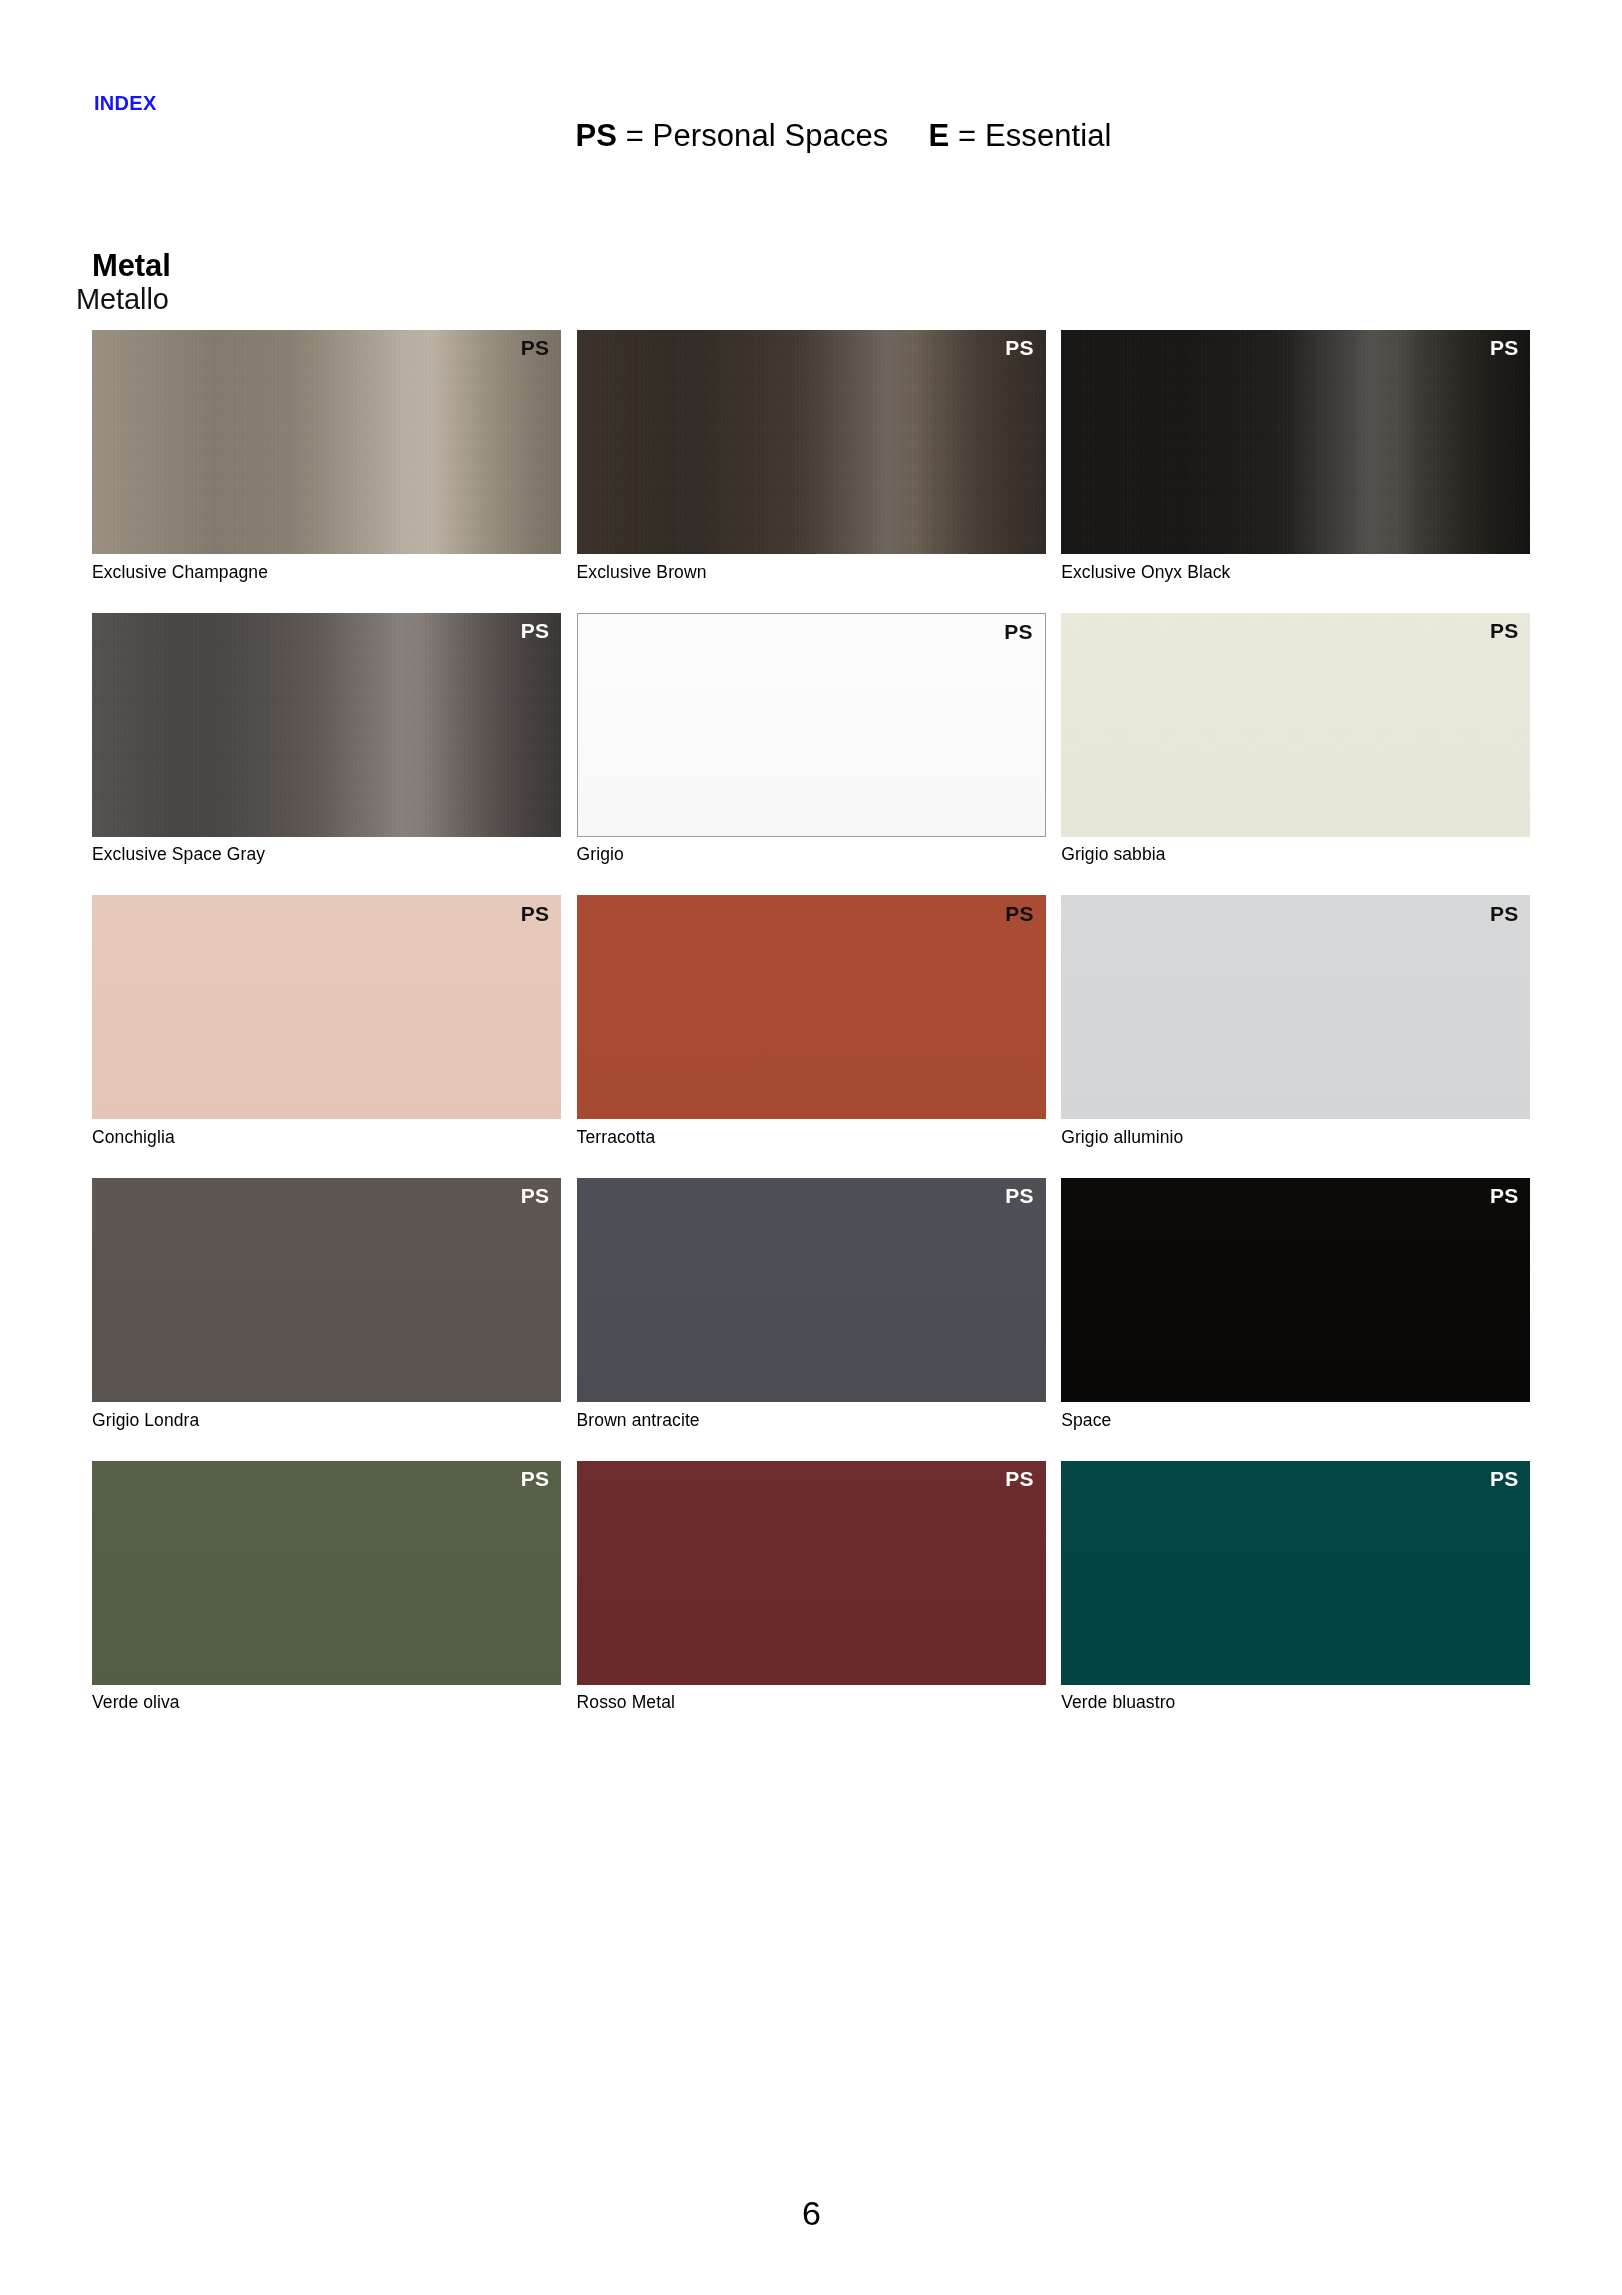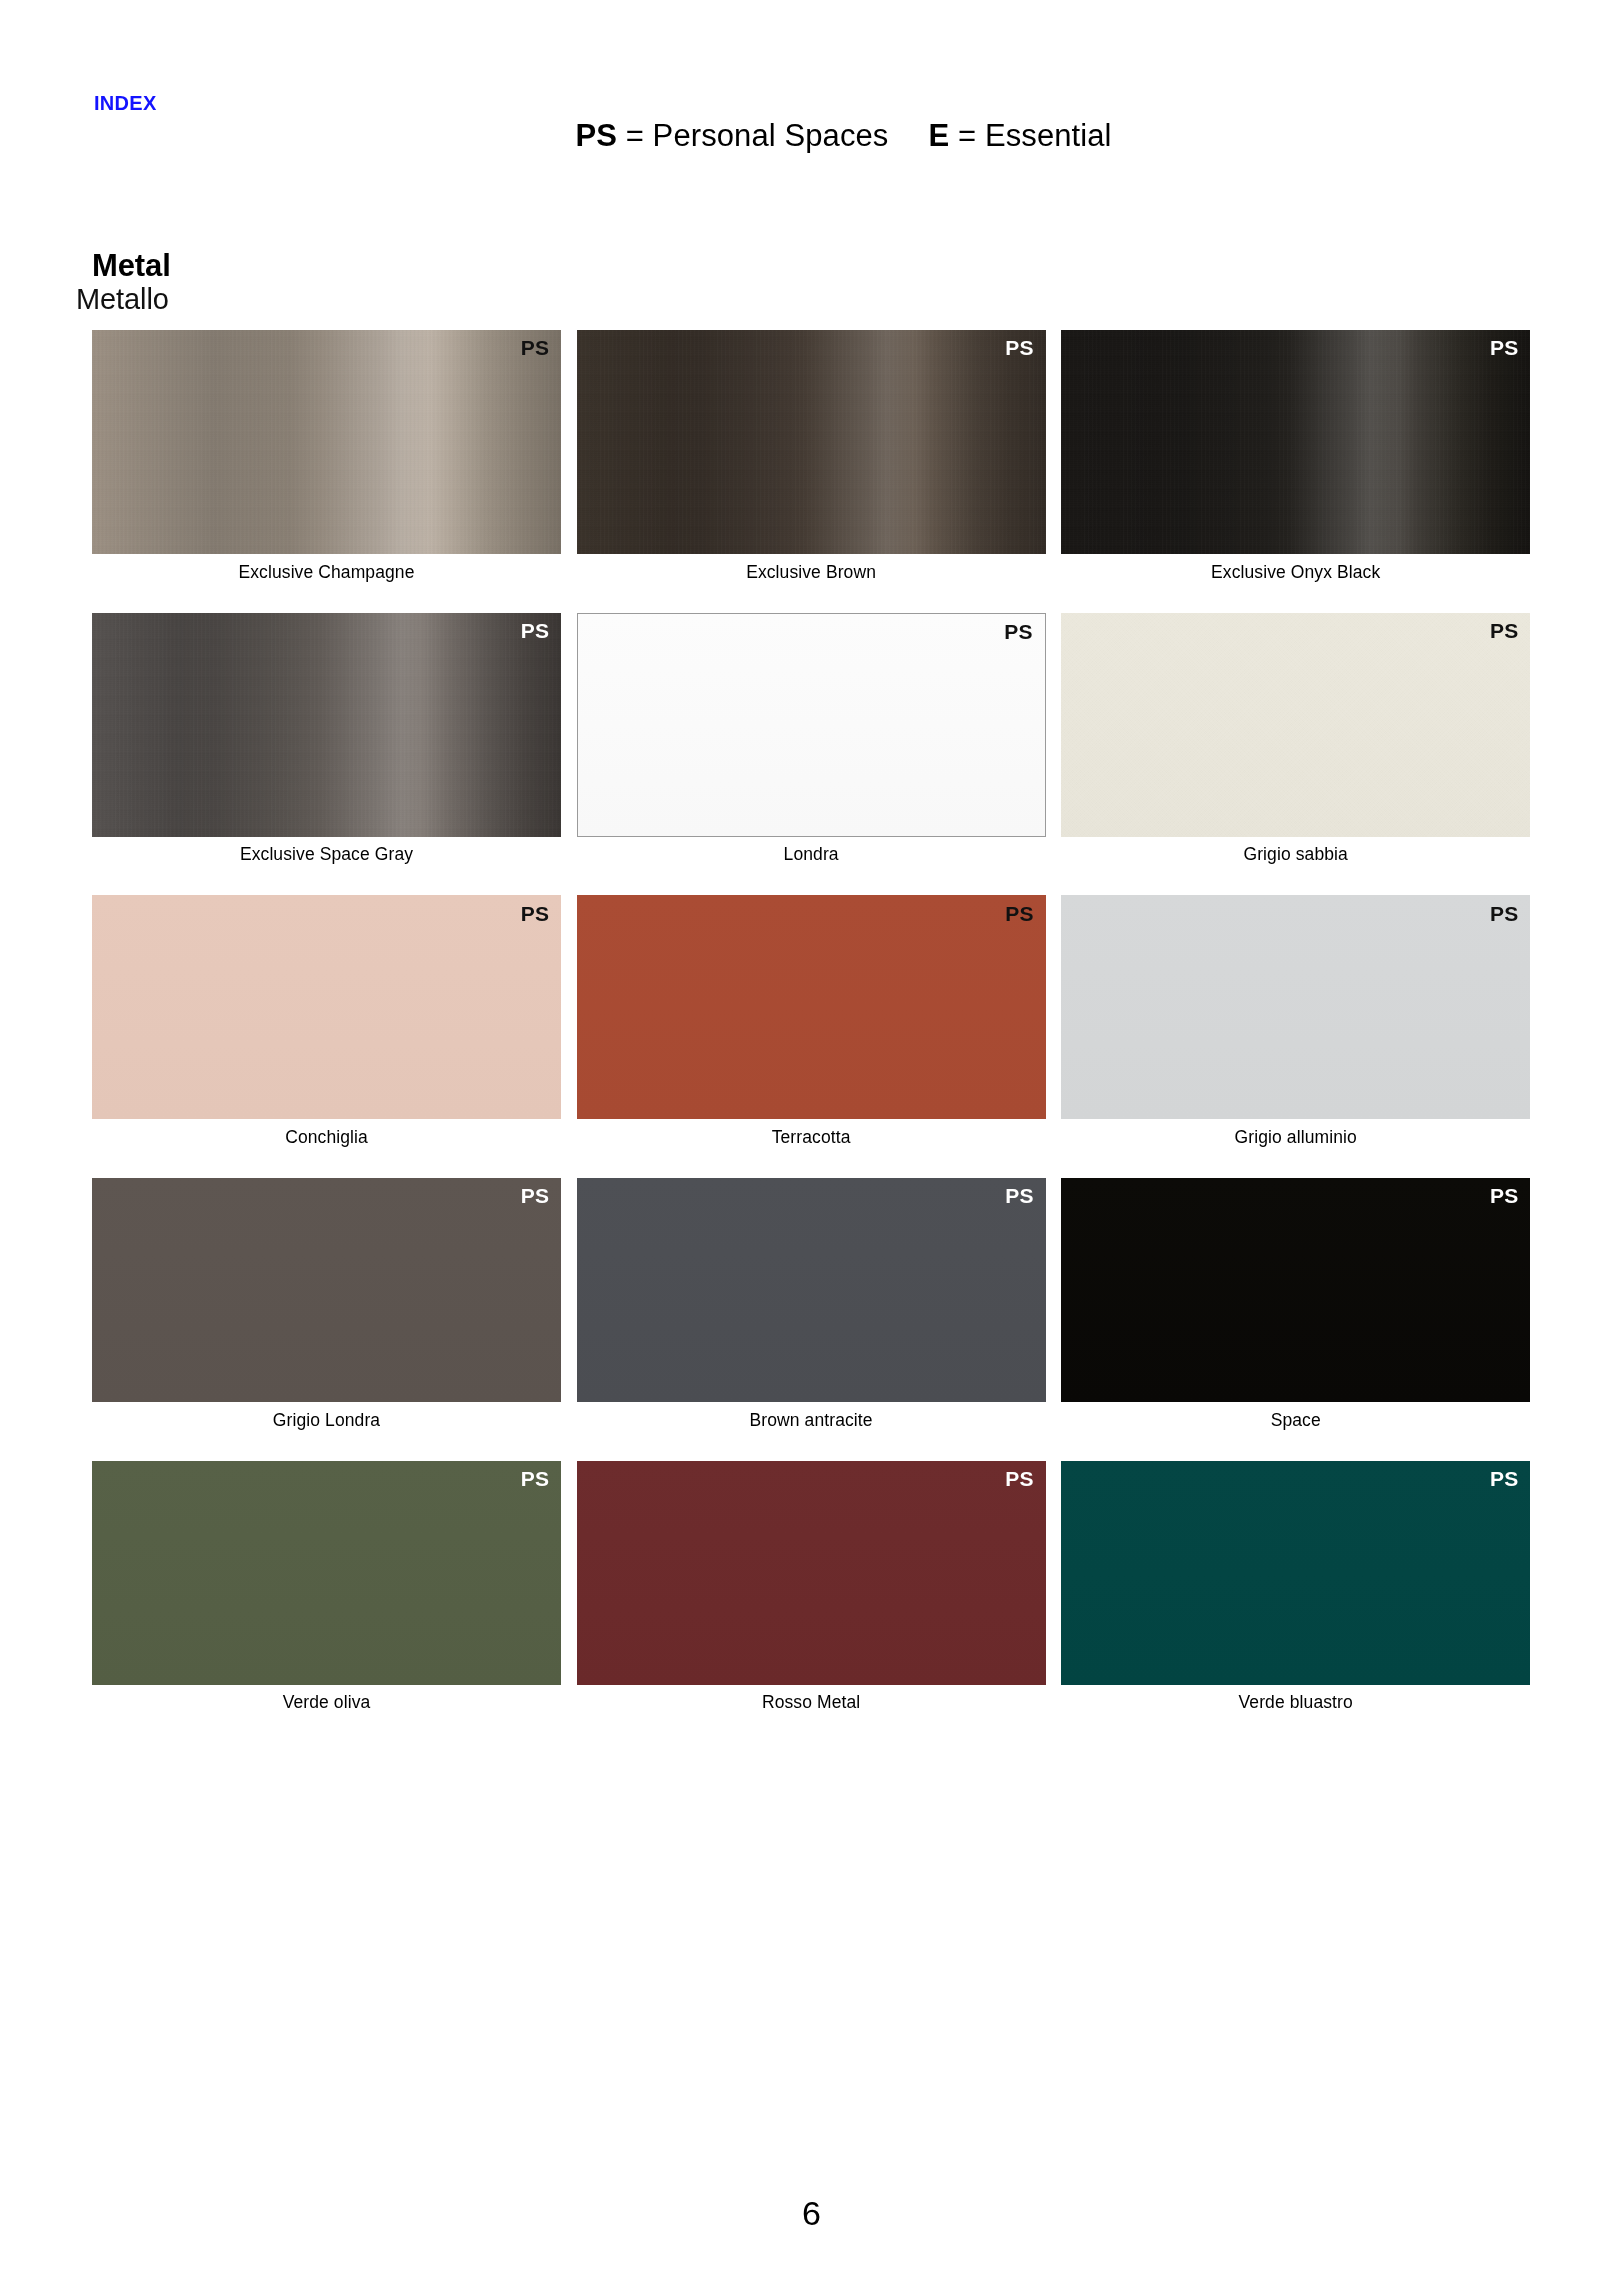--- a/index.html
+++ b/index.html
@@ -151,21 +151,20 @@
         rgba(255,255,255,0.02) 0.6px, rgba(255,255,255,0.02) 1.9px);
   }
 
   .swatch-label {
     margin-top: 7.8px;
     font-size: 17.5px;
     font-weight: 400;
     letter-spacing: 0.1px;
     color: #000000;
     line-height: 1.25;
-    text-align: center;
   }
 
   
   .page-number {
     position: absolute;
     left: 0;
     top: 2194px;
     width: 1623px;
     text-align: center;
     font-size: 34px;
@@ -217,21 +216,21 @@
             <div class="metal-sheen" style="background: linear-gradient(90deg, rgba(255, 255, 255, 0) 0%, rgba(0, 0, 0, 0.1) 26%, rgba(255, 255, 255, 0) 48%, rgba(255, 255, 255, 0.16) 66%, rgba(255, 255, 255, 0.05) 76%, rgba(0, 0, 0, 0.1) 92%, rgba(0, 0, 0, 0.16) 100%);"></div>
             <div class="metal-grain"></div>
             <div class="badge light">PS</div>
           </div>
           <div class="swatch-label">Exclusive Space Gray</div>
         </div>
         <div class="cell">
           <div class="swatch bordered" style="background: linear-gradient(rgb(252, 252, 252) 0%, rgb(248, 248, 248) 100%);">
             <div class="badge dark">PS</div>
           </div>
-          <div class="swatch-label">Londra</div>
+          <div class="swatch-label">Grigio</div>
         </div>
         <div class="cell">
           <div class="swatch" style="background: linear-gradient(rgb(235, 232, 220) 0%, rgb(232, 229, 217) 100%);">
             <div class="paper-grain"></div>
             <div class="badge dark">PS</div>
           </div>
           <div class="swatch-label">Grigio sabbia</div>
         </div>
       </div>
       <div class="grid-row">

